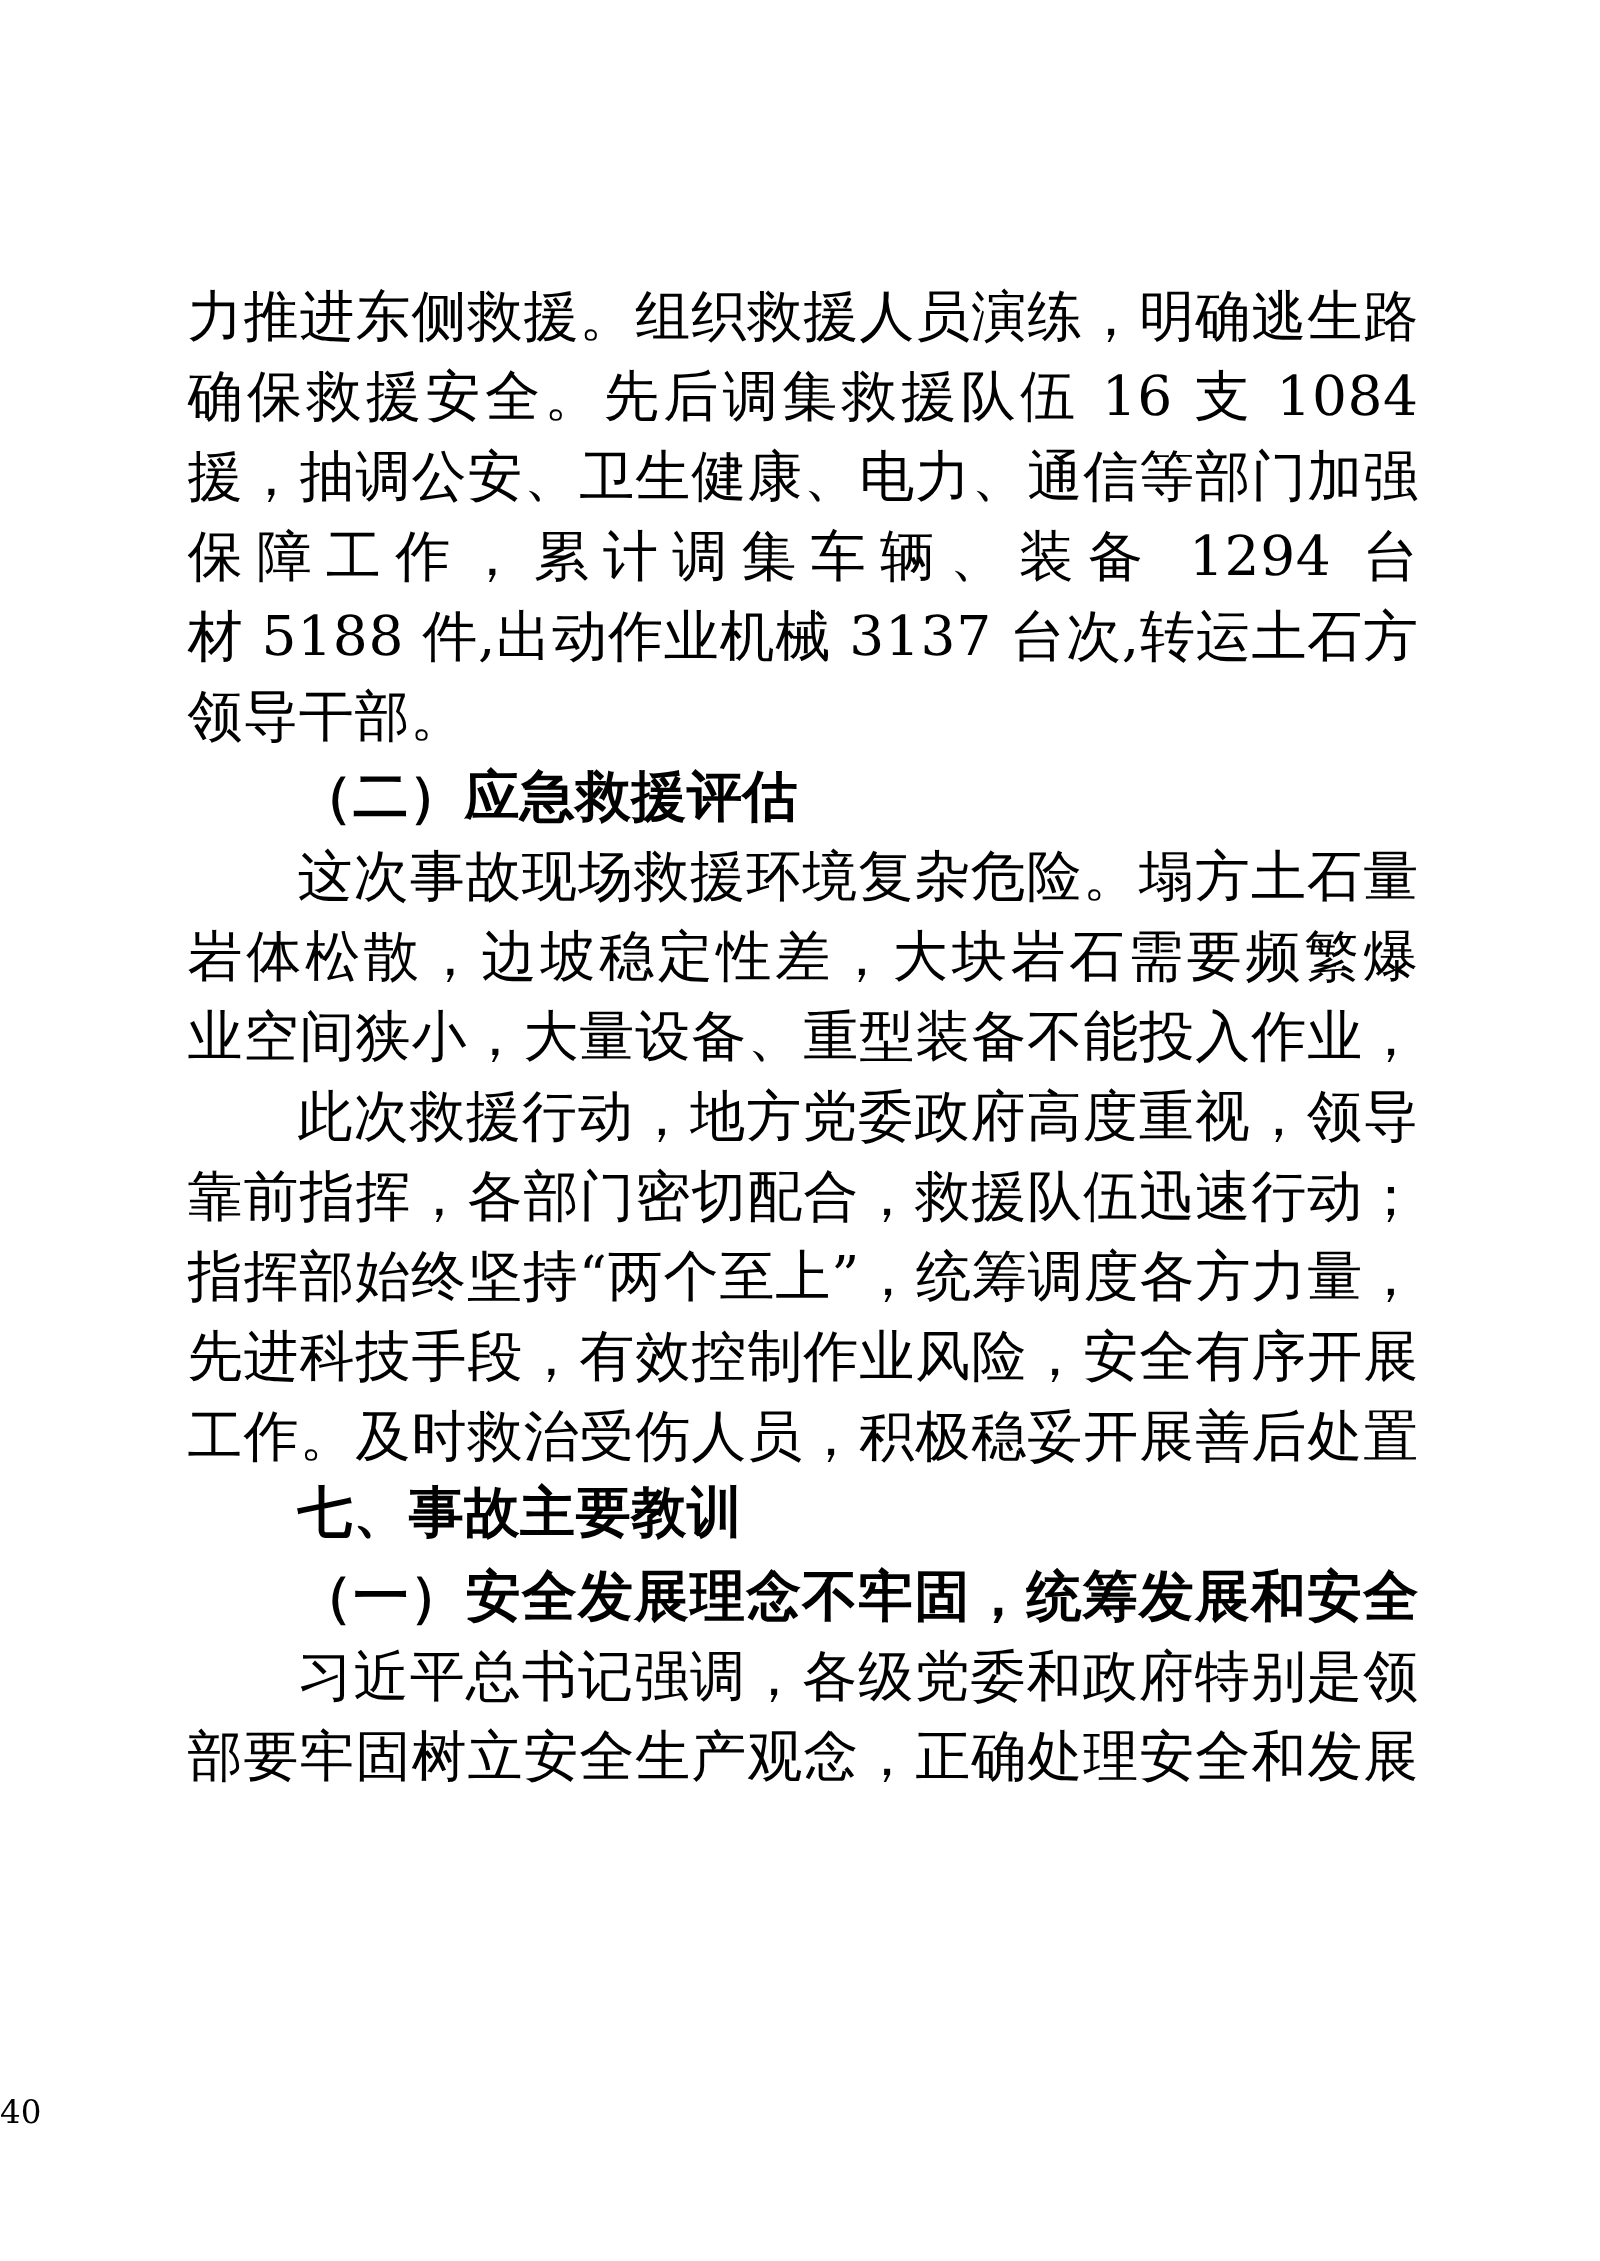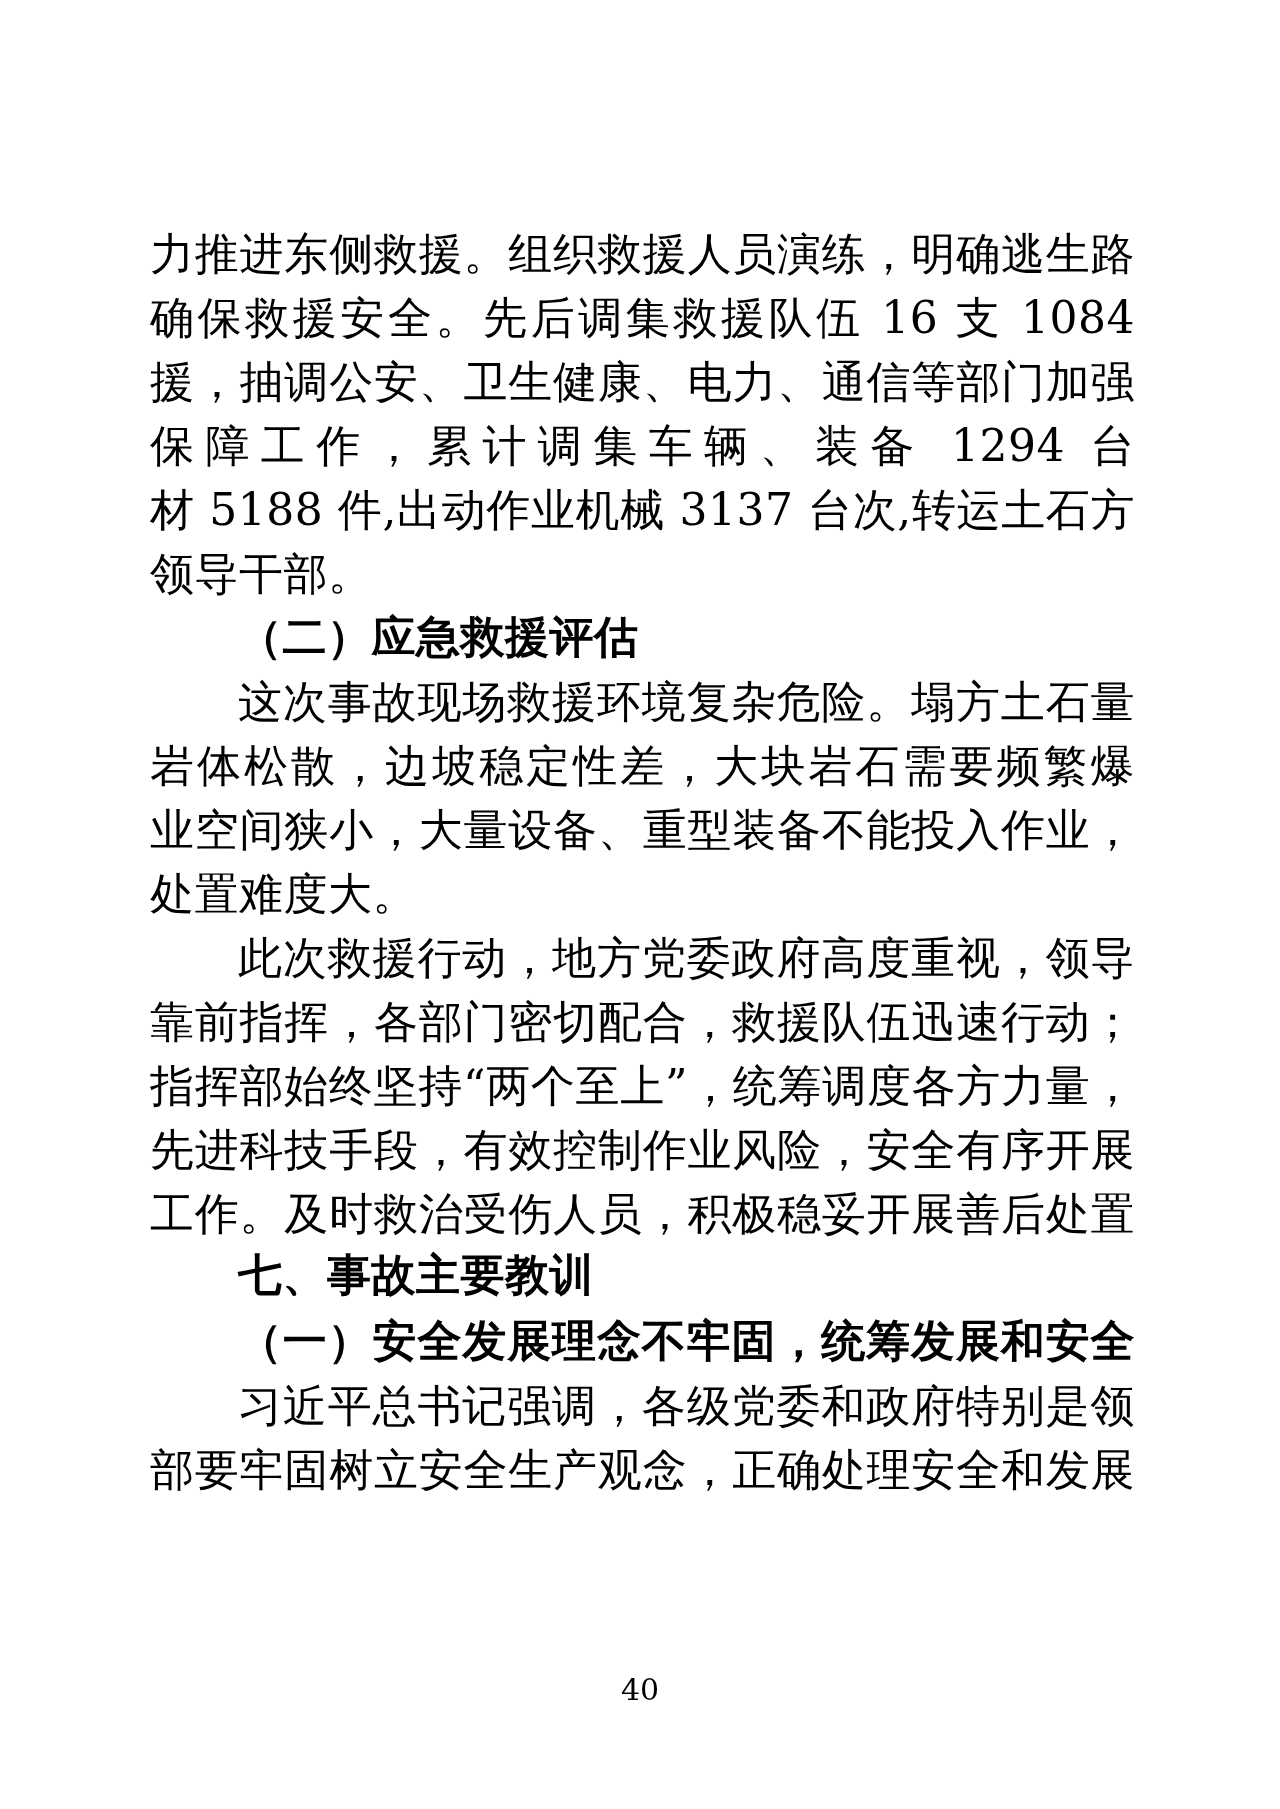--- a/index.html
+++ b/index.html
@@ -36,56 +36,54 @@
     text-align-last: justify;
     text-justify: inter-character;
   }
   
   .indent {
     text-indent: 2em;
   }
   
   .kai {
     font-weight: bold;
-    font-family: Liberation Serif, serif;
+    font-family: Liberation Sans, sans-serif;
   }
   
   .hei {
     font-weight: bold;
     font-family: Liberation Mono, monospace;
     font-size: 44px;
   }
   .page-number {
     position: absolute;
     left: 0;
     width: 100%;
     top: 1668px;
-    text-align: center;
-    font-size: 30px;
+    font-size: 26px;
     line-height: 44px;
     font-family: "DejaVu Serif", "Liberation Serif", serif;
     color: #000000;
   }
 </style>
 </head>
 <body>
 
 <div class="page">
   <div class="text-block">
     <div class="line j">力推进东侧救援。组织救援人员演练，明确逃生路线，</div>
     <div class="line j">确保救援安全。先后调集救援队伍 16 支 1084 人参与救</div>
     <div class="line j">援，抽调公安、卫生健康、电力、通信等部门加强现场</div>
     <div class="line j">保障工作，累计调集车辆、装备 1294 台（套），应急器</div>
     <div class="line j">材 5188 件,出动作业机械 3137 台次,转运土石方 108.22</div>
     <div class="line">领导干部。</div>
     <div class="line kai indent">（二）应急救援评估</div>
     <div class="line j indent">这次事故现场救援环境复杂危险。塌方土石量大，</div>
     <div class="line j">岩体松散，边坡稳定性差，大块岩石需要频繁爆破，作</div>
     <div class="line j">业空间狭小，大量设备、重型装备不能投入作业，救援</div>
-    <div class="line">处置难度大。</div>
     <div class="line j indent">此次救援行动，地方党委政府高度重视，领导干部</div>
     <div class="line j">靠前指挥，各部门密切配合，救援队伍迅速行动；现场</div>
     <div class="line j">指挥部始终坚持“两个至上”，统筹调度各方力量，运用</div>
     <div class="line j">先进科技手段，有效控制作业风险，安全有序开展救援</div>
     <div class="line j">工作。及时救治受伤人员，积极稳妥开展善后处置工作。</div>
     <div class="line hei indent">七、事故主要教训</div>
     <div class="line kai j indent">（一）安全发展理念不牢固，统筹发展和安全存在</div>
     <div class="line j indent">习近平总书记强调，各级党委和政府特别是领导干</div>
     <div class="line j">部要牢固树立安全生产观念，正确处理安全和发展的关</div>
   </div>

